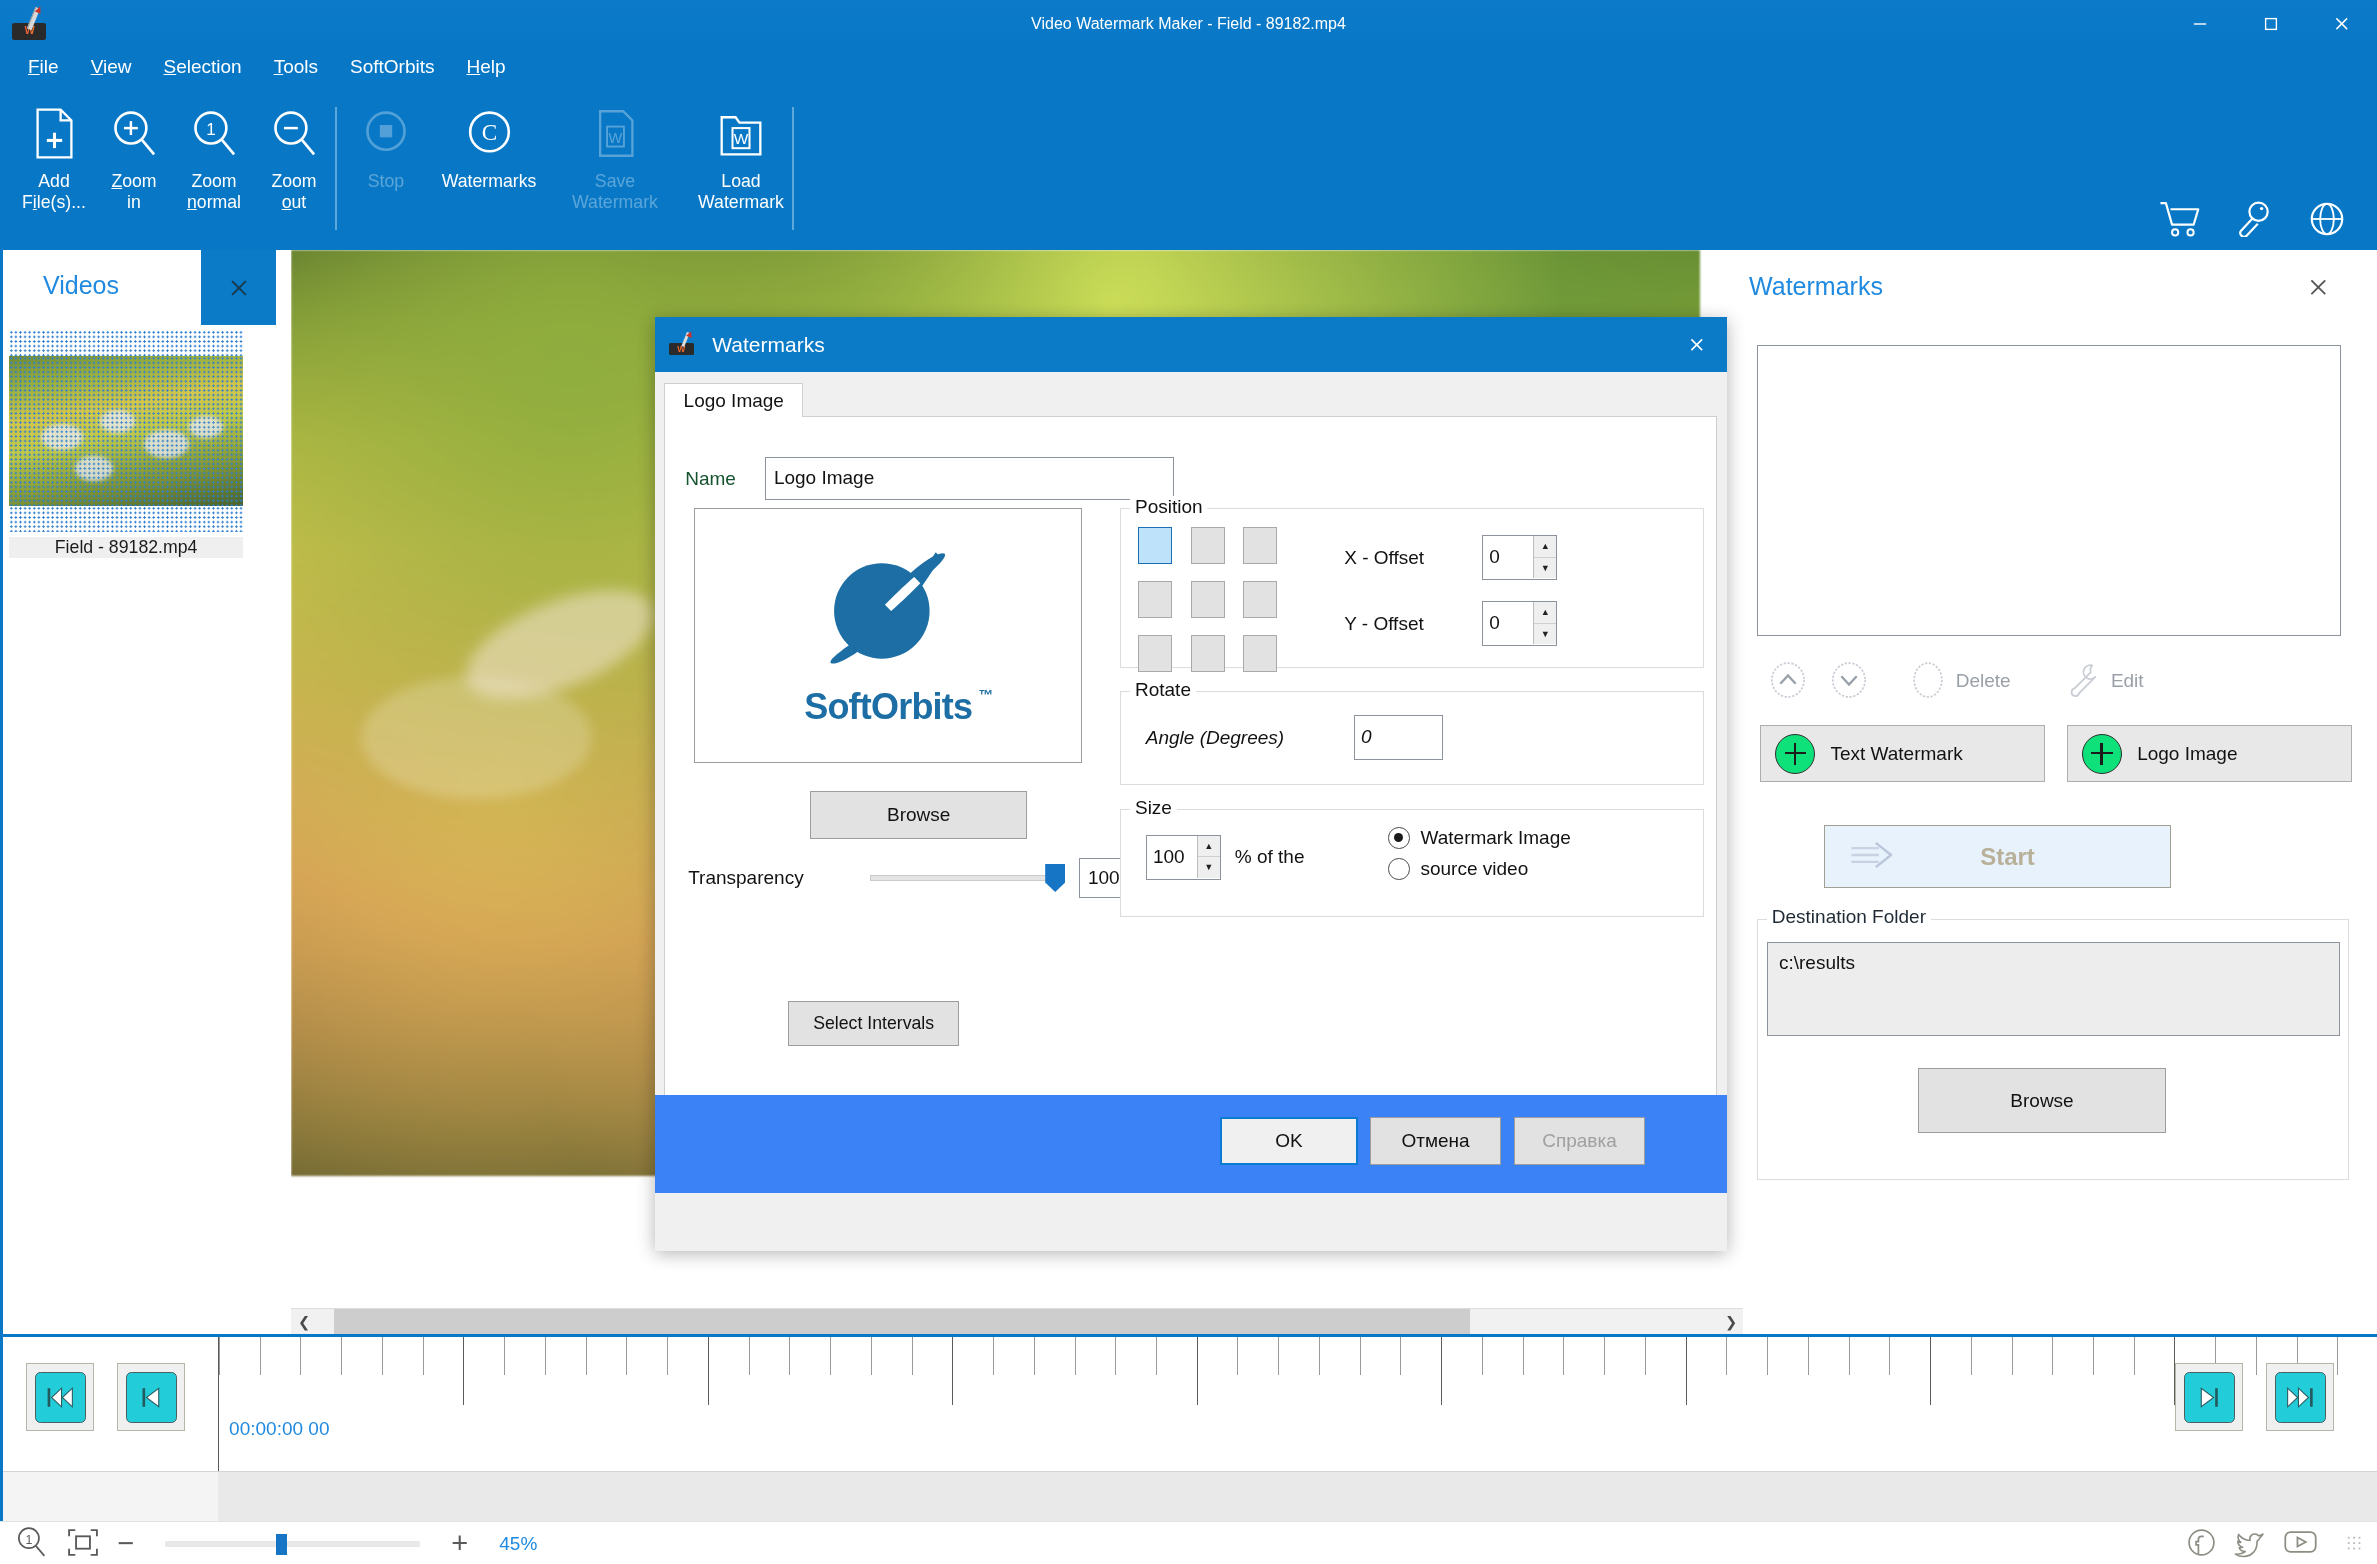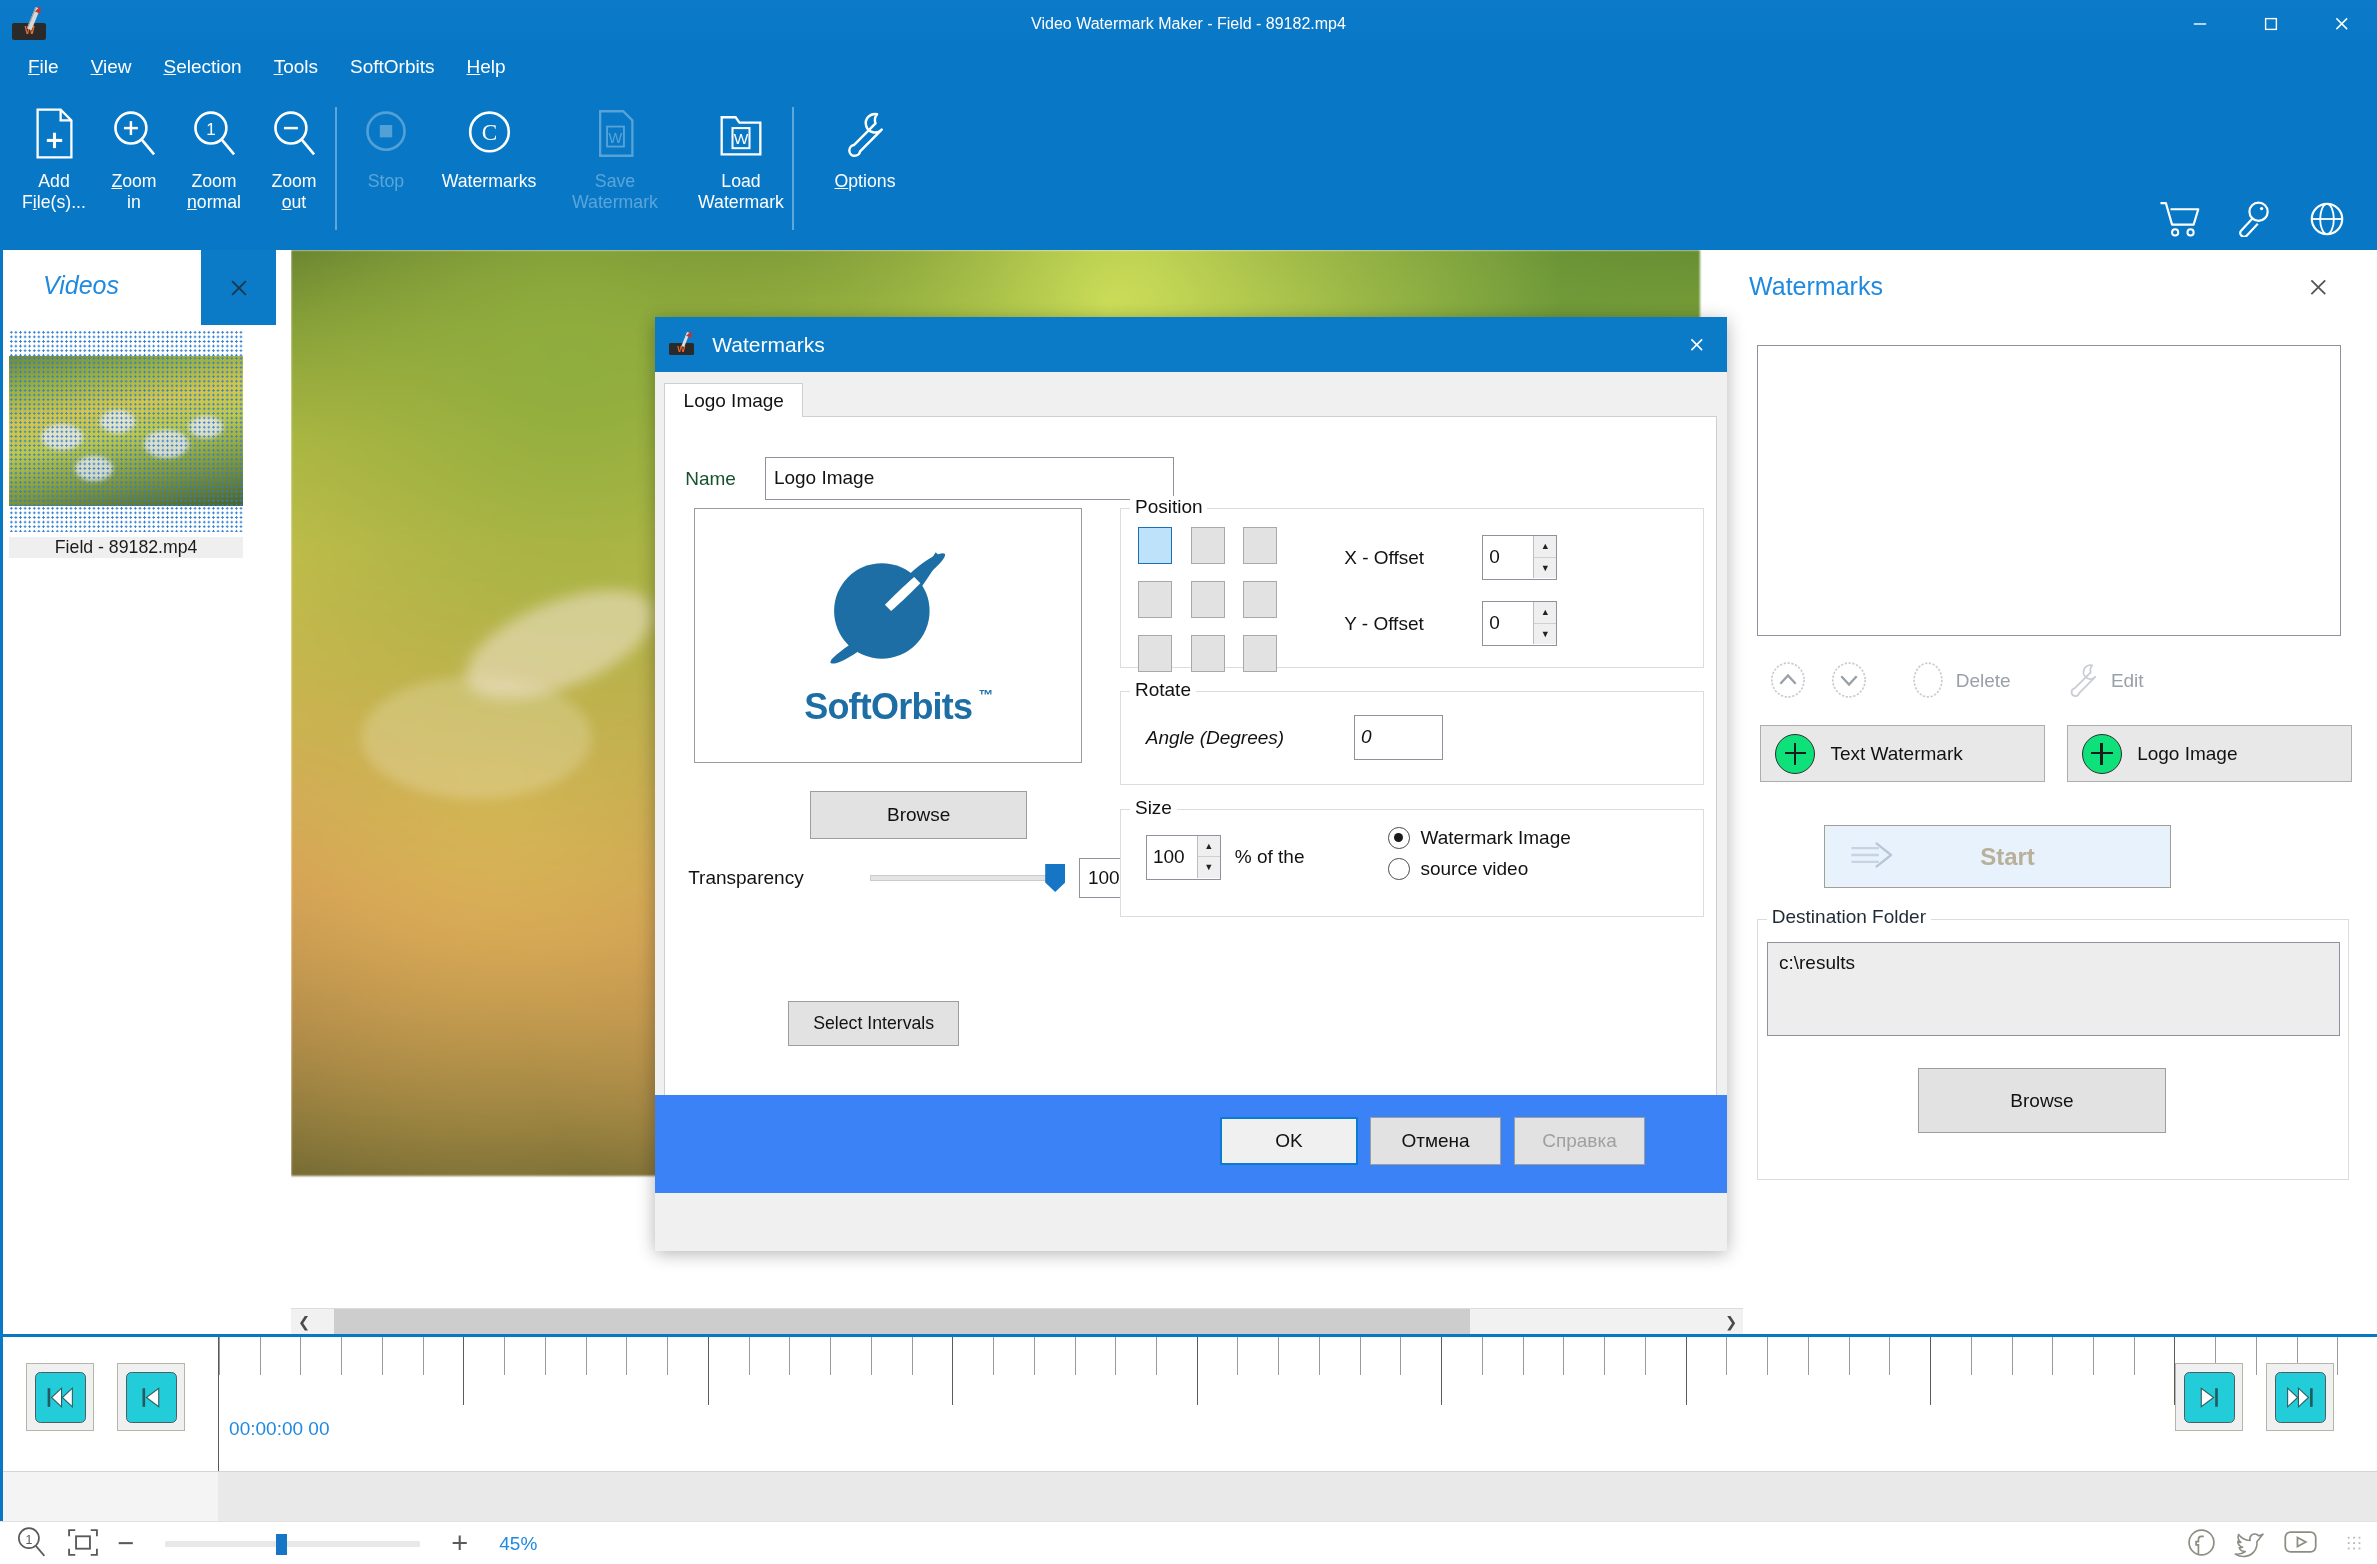--- a/index.html
+++ b/index.html
@@ -99,21 +99,21 @@
   .tb-right {
     position: absolute; right: 31px; top: 115px; display: flex; gap: 35px;
   }
   .tb-right-ico { cursor: default; }
 
   
   .videos-panel {
     position: absolute; left: 0; top: 250px; width: 291px; height: 1084px;
     background: #ffffff; border-left: 3.1px solid #0878c6;
   }
-  .videos-head { position: relative; height: 77px; font-style: italic; }
+  .videos-head { position: relative; height: 77px; }
   .videos-title {
     position: absolute; left: 40px; top: 21px;
     color: #1f8ae0; font-size: 25px;
   }
   .videos-close {
     position: absolute; left: 198px; top: 0px; width: 75px; height: 75px;
     background: #0b7bc7; color: #0d2b3c; font-size: 26px;
     display: flex; align-items: center; justify-content: center; cursor: default;
   }
   .thumb-wrap { position: absolute; left: 6.1px; top: 80px; width: 234px; }
@@ -631,30 +631,20 @@
             <rect x="20" y="26" width="22" height="26" fill="none" stroke="#fff" stroke-width="2.6"></rect>
             <text x="31" y="47" font-size="20" fill="#fff" text-anchor="middle" font-family="Liberation Sans">W</text>
           </svg>
         </div>
         <div class="tb-lbl">Load<br>Watermark</div>
       </div>
     </div>
 
     <div class="tb-sep" style="left:792px;"></div>
 
-    <div class="tb-group" style="left:802px;">
-      <div class="tb-btn wide">
-        <div class="tb-ico">
-          <svg width="51" height="51" viewBox="0 0 66 66">
-            <path d="M48 8 a12 12 0 1 0 6 20 l-28 28 a7 7 0 1 1 -8 -8 l28 -28 a12 12 0 0 1 2 -12 Z" fill="none" stroke="#fff" stroke-width="3.2" stroke-linejoin="round"></path>
-          </svg>
-        </div>
-        <div class="tb-lbl"><u>O</u>ptions</div>
-      </div>
-    </div>
 
     <div class="tb-right">
       <div class="tb-right-ico">
         <svg width="42" height="37" viewBox="0 0 54 48">
           <path d="M3 4 H10 L18 32 H46 L52 12 H16" fill="none" stroke="#fff" stroke-width="2.8" stroke-linejoin="round"></path>
           <circle cx="22" cy="42" r="4" fill="none" stroke="#fff" stroke-width="2.6"></circle>
           <circle cx="42" cy="42" r="4" fill="none" stroke="#fff" stroke-width="2.6"></circle>
         </svg>
       </div>
       <div class="tb-right-ico">

